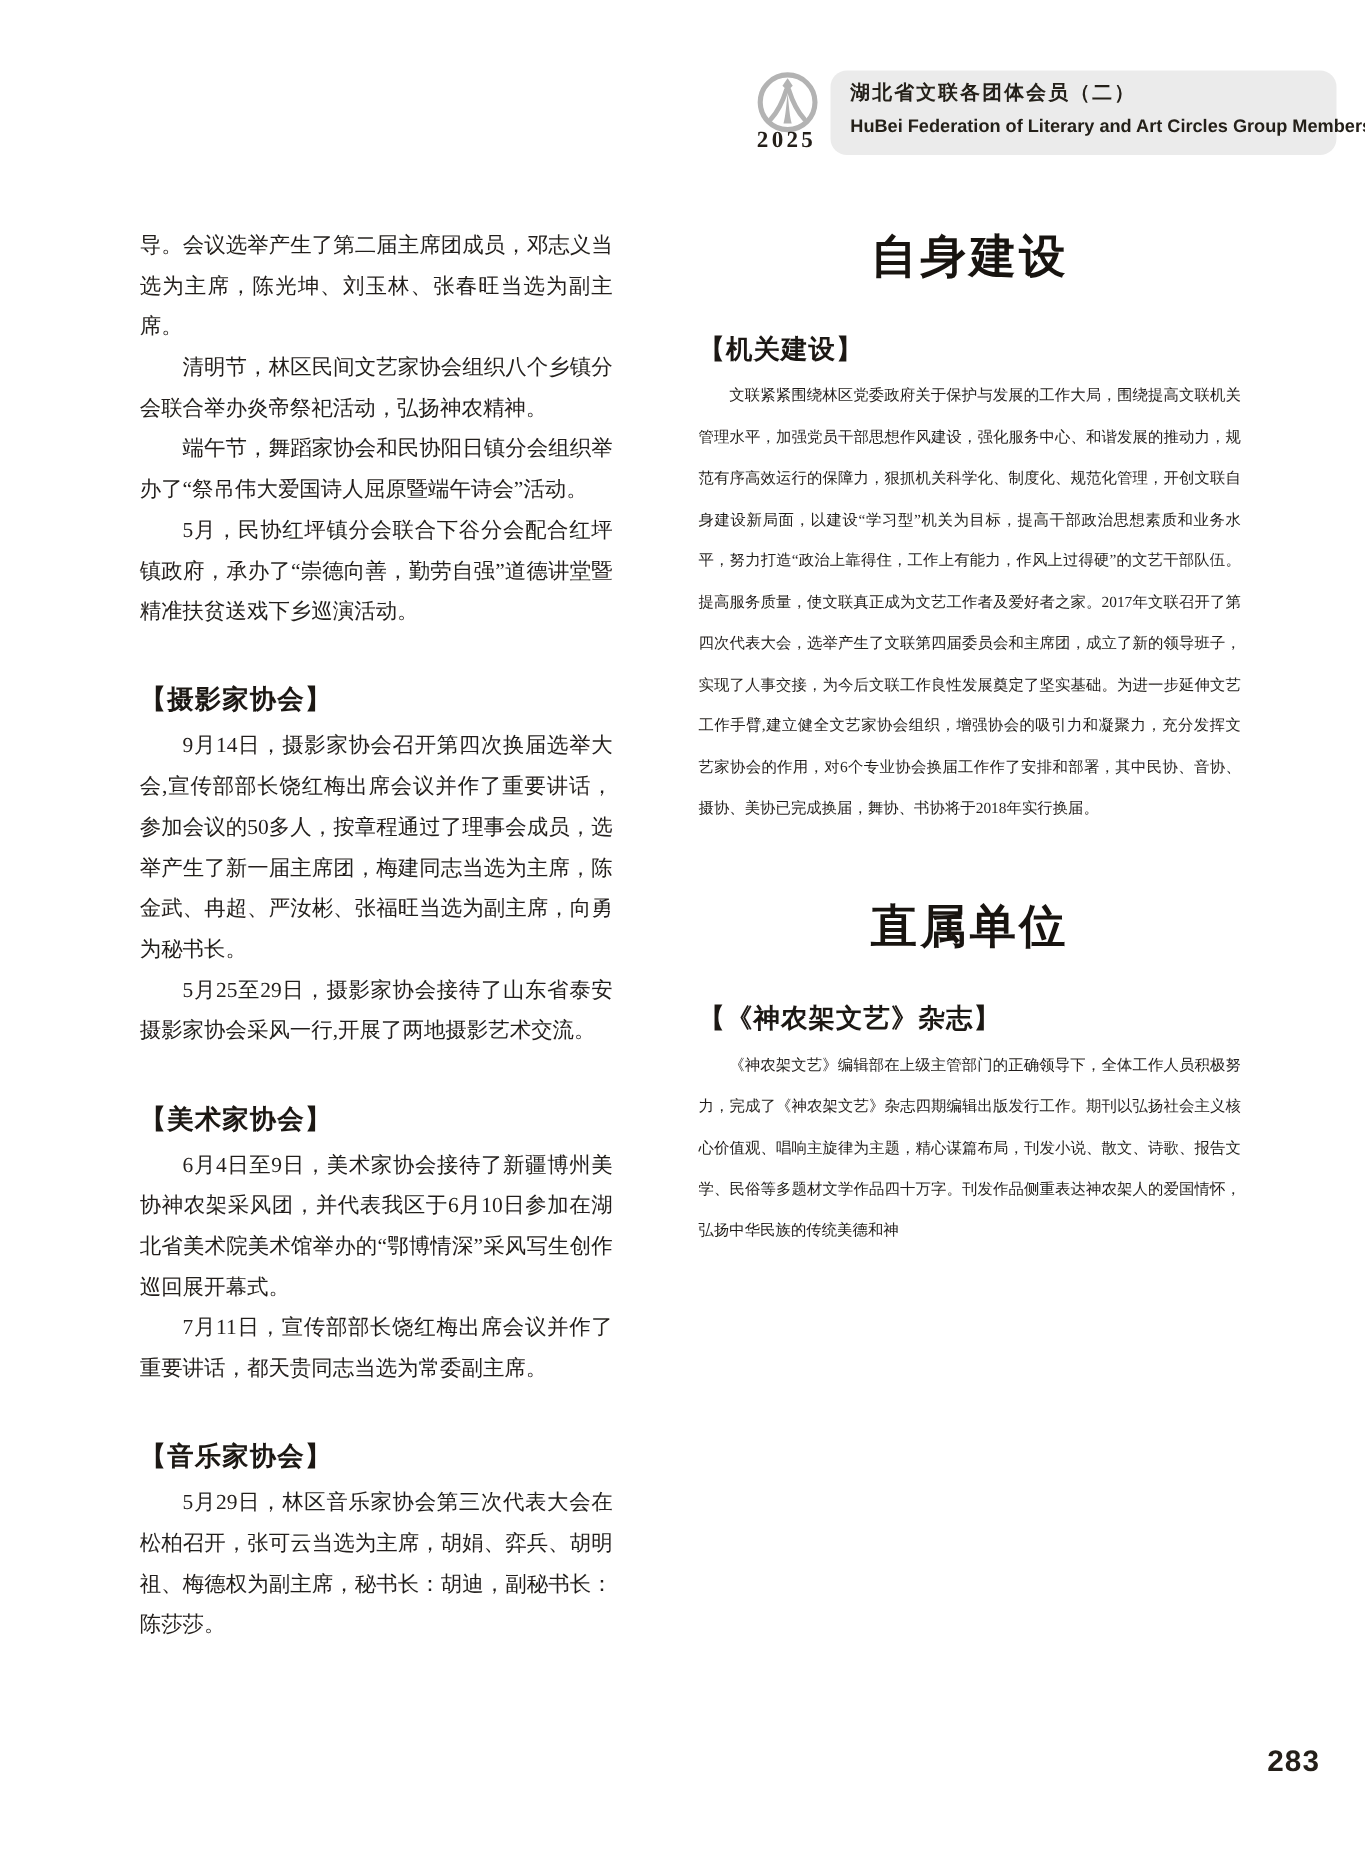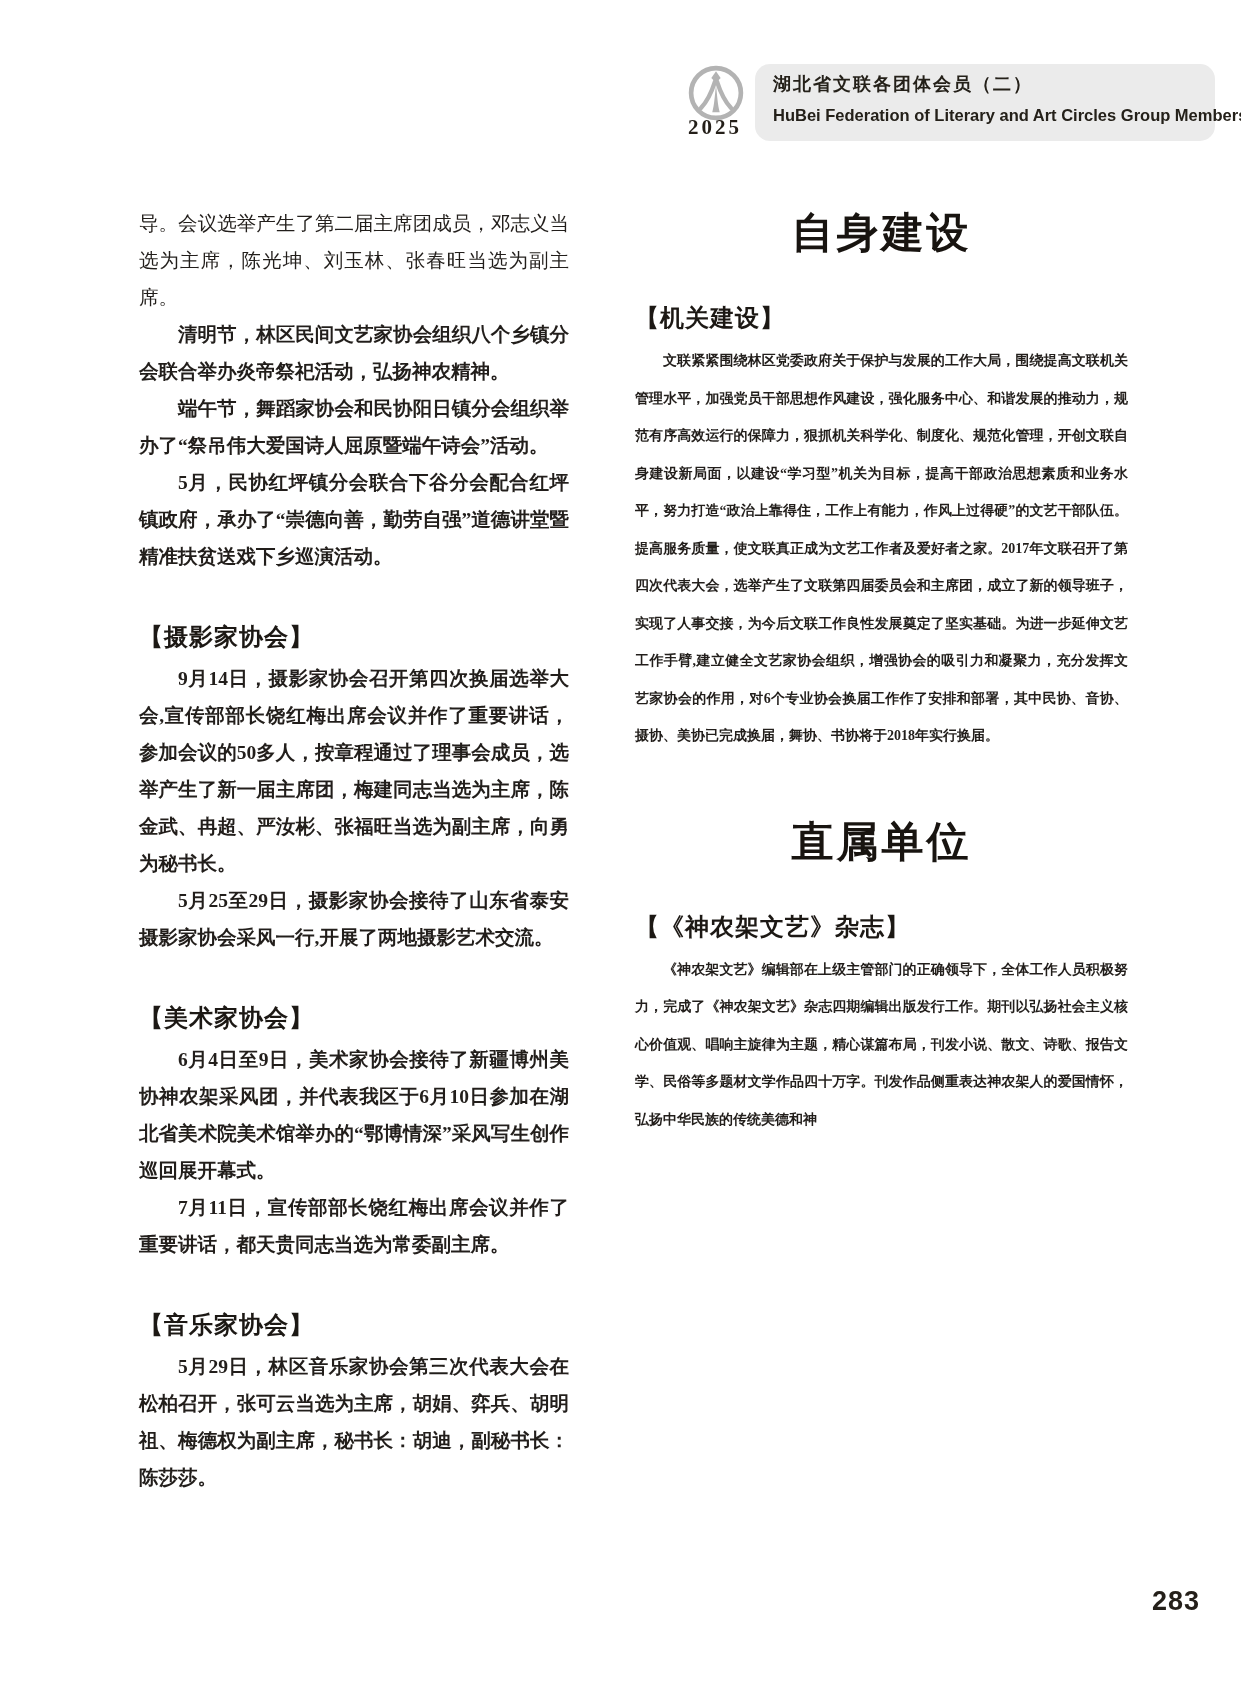--- a/index.html
+++ b/index.html
@@ -23,28 +23,28 @@
     font-size:16.5px;color:#242019;white-space:nowrap;
   }
   .logo{position:absolute;left:688px;top:65px;width:56px;height:56px;}
   .logo-year{
     position:absolute;left:683px;top:115px;width:64px;text-align:center;
     font-family:"Liberation Serif","DejaVu Serif",serif;font-weight:bold;
     font-size:21px;letter-spacing:3px;color:#241f19;
   }
   
   .col{position:absolute;top:205px;}
-  .col-left{left:139px;width:430px;}
+  .col-left{left:127px;width:430px;}
   .col-right{left:635px;width:493px;}
   .body-text{
     margin:0;text-align:justify;color:#221e1b;
   }
   .col-left .body-text{font-size:19.5px;line-height:37px;}
   .col-right .body-text{font-size:14px;line-height:37.5px;}
-  .indent{text-indent:2em;font-weight:bold;}
+  .indent{text-indent:2em;}
   .noindent{text-indent:0;}
   .section-heading{
     font-family:"Liberation Sans","DejaVu Sans",sans-serif;font-weight:bold;
     font-size:24px;color:#1c1814;margin:45px 0 6px 0;line-height:34px;
     letter-spacing:1px;white-space:nowrap;
   }
   .col-right .section-heading{margin:40px 0 7px 0;}
   .chapter-title{
     font-family:"Liberation Sans","DejaVu Sans",sans-serif;font-weight:bold;
     font-size:42px;color:#181410;text-align:center;letter-spacing:3px;

